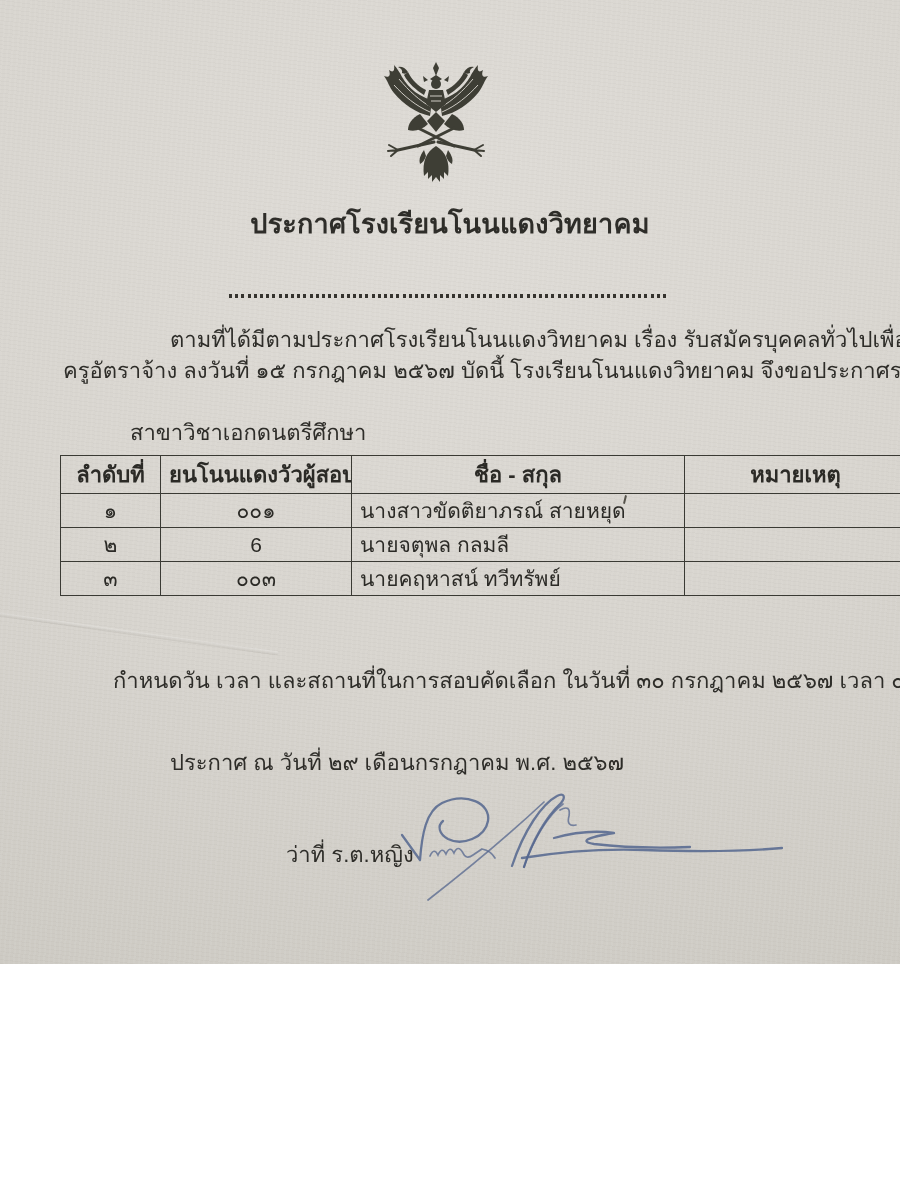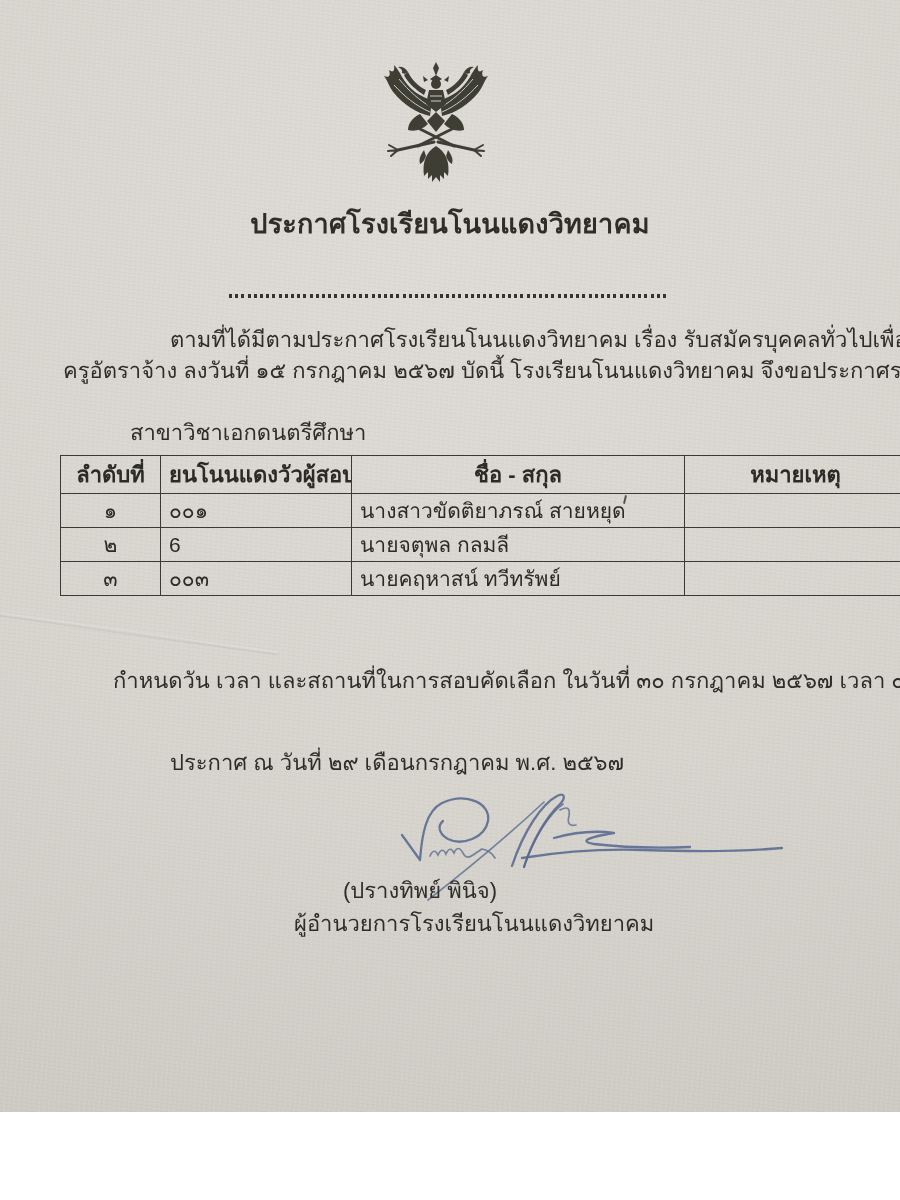--- a/index.html
+++ b/index.html
@@ -1,18 +1,18 @@
 <!DOCTYPE html>
 <html><head>
 <meta charset="utf-8">
 <style>
   html,body{margin:0;padding:0;}
   .page{
     position:relative;
-    width:900px;height:1112px;
+    width:900px;height:964px;
     overflow:hidden;
     font-family:"Liberation Sans",sans-serif;
     color:#2e2d29;
     background:
       radial-gradient(ellipse 120% 90% at 50% 22%, #dedbd6 0%, #d7d4ce 55%, #ccc9c2 100%);
   }
   .paper-grain{
     position:absolute;inset:0;
     background:
       repeating-linear-gradient(94deg, rgba(255,255,255,.05) 0 2px, rgba(0,0,0,0) 2px 5px),
@@ -48,21 +48,21 @@
     width:778px;border-collapse:collapse;table-layout:fixed;
     font-size:21px;color:#2b2a26;
   }
   table.roster th, table.roster td{
     border:1.6px solid #3a3a34;
     padding:0 8px;height:33px;vertical-align:middle;
     overflow:hidden;white-space:nowrap;
   }
   table.roster th{font-size:22px;font-weight:bold;height:37px;text-align:center;}
   .col-no{width:83px;text-align:center;}
-  .col-id{width:174px;text-align:left;}
+  .col-id{width:174px;text-align:center;}
   .col-name{width:316px;text-align:left;position:relative;}
   .col-note{width:205px;}
   .pen-tick{
     position:absolute;right:58px;top:1px;width:2px;height:9px;
     background:#55524a;transform:rotate(14deg);border-radius:1px;
   }
 
   .sig-prefix{position:absolute;left:286px;top:837px;font-size:22px;white-space:nowrap;}
   .sig-name{position:absolute;left:343px;top:873px;font-size:22px;white-space:nowrap;}
   .sig-title{position:absolute;left:294px;top:906px;font-size:22px;white-space:nowrap;}
@@ -147,27 +147,26 @@
         <td class="col-id">๐๐๓</td>
         <td class="col-name">นายคฤหาสน์ ทวีทรัพย์</td>
         <td class="col-note"></td>
       </tr>
     </tbody>
   </table>
 
   <div class="bodyline l-p2a">กำหนดวัน เวลา และสถานที่ในการสอบคัดเลือก ในวันที่ ๓๐ กรกฎาคม  ๒๕๖๗ เวลา ๐๙.๐๐ น. เป็น</div>
   <div class="bodyline l-announce">ประกาศ ณ วันที่  ๒๙  เดือนกรกฎาคม  พ.ศ. ๒๕๖๗</div>
 
+  <div class="sig-prefix">ว่าที่ ร.ต.หญิง</div>
 
   <svg class="signature-svg" width="400" height="122" viewBox="0 0 400 122">
     <path class="ink" d="M10 47 L28 72 C30 46 34 23 50 15 C74 4 99 15 96 33 C93 50 70 58 56 51 C47 46 45 38 51 33"></path>
     <path class="ink-thin" d="M38 68 q4 -9 8 -1 q4 -9 8 -1 q4 -9 8 -1 q4 -9 9 0 q3 7 10 2 l9 -6 q9 2 13 9"></path>
     <path class="ink" d="M120 78 C132 42 150 16 165 8 C172 4 174 9 169 15 C154 29 140 53 132 79"></path>
     <path class="ink-thin" d="M132 79 C142 50 157 26 171 16"></path>
     <path class="ink-thin" d="M168 22 q11 -6 9 6 q-3 11 7 9"></path>
     <path class="ink" d="M162 50 q32 -9 60 -5 q-42 7 -20 11 q42 5 96 3"></path>
     <path class="ink" d="M130 70 q62 -10 122 -8 q84 3 138 -2"></path>
     <path class="ink-thin" d="M152 14 C122 42 80 78 36 112"></path>
   </svg>
 
-  <div class="sig-name">(ปรางทิพย์  พินิจ)</div>
-  <div class="sig-title">ผู้อำนวยการโรงเรียนโนนแดงวิทยาคม</div>
 </div>
 
 </body></html>

